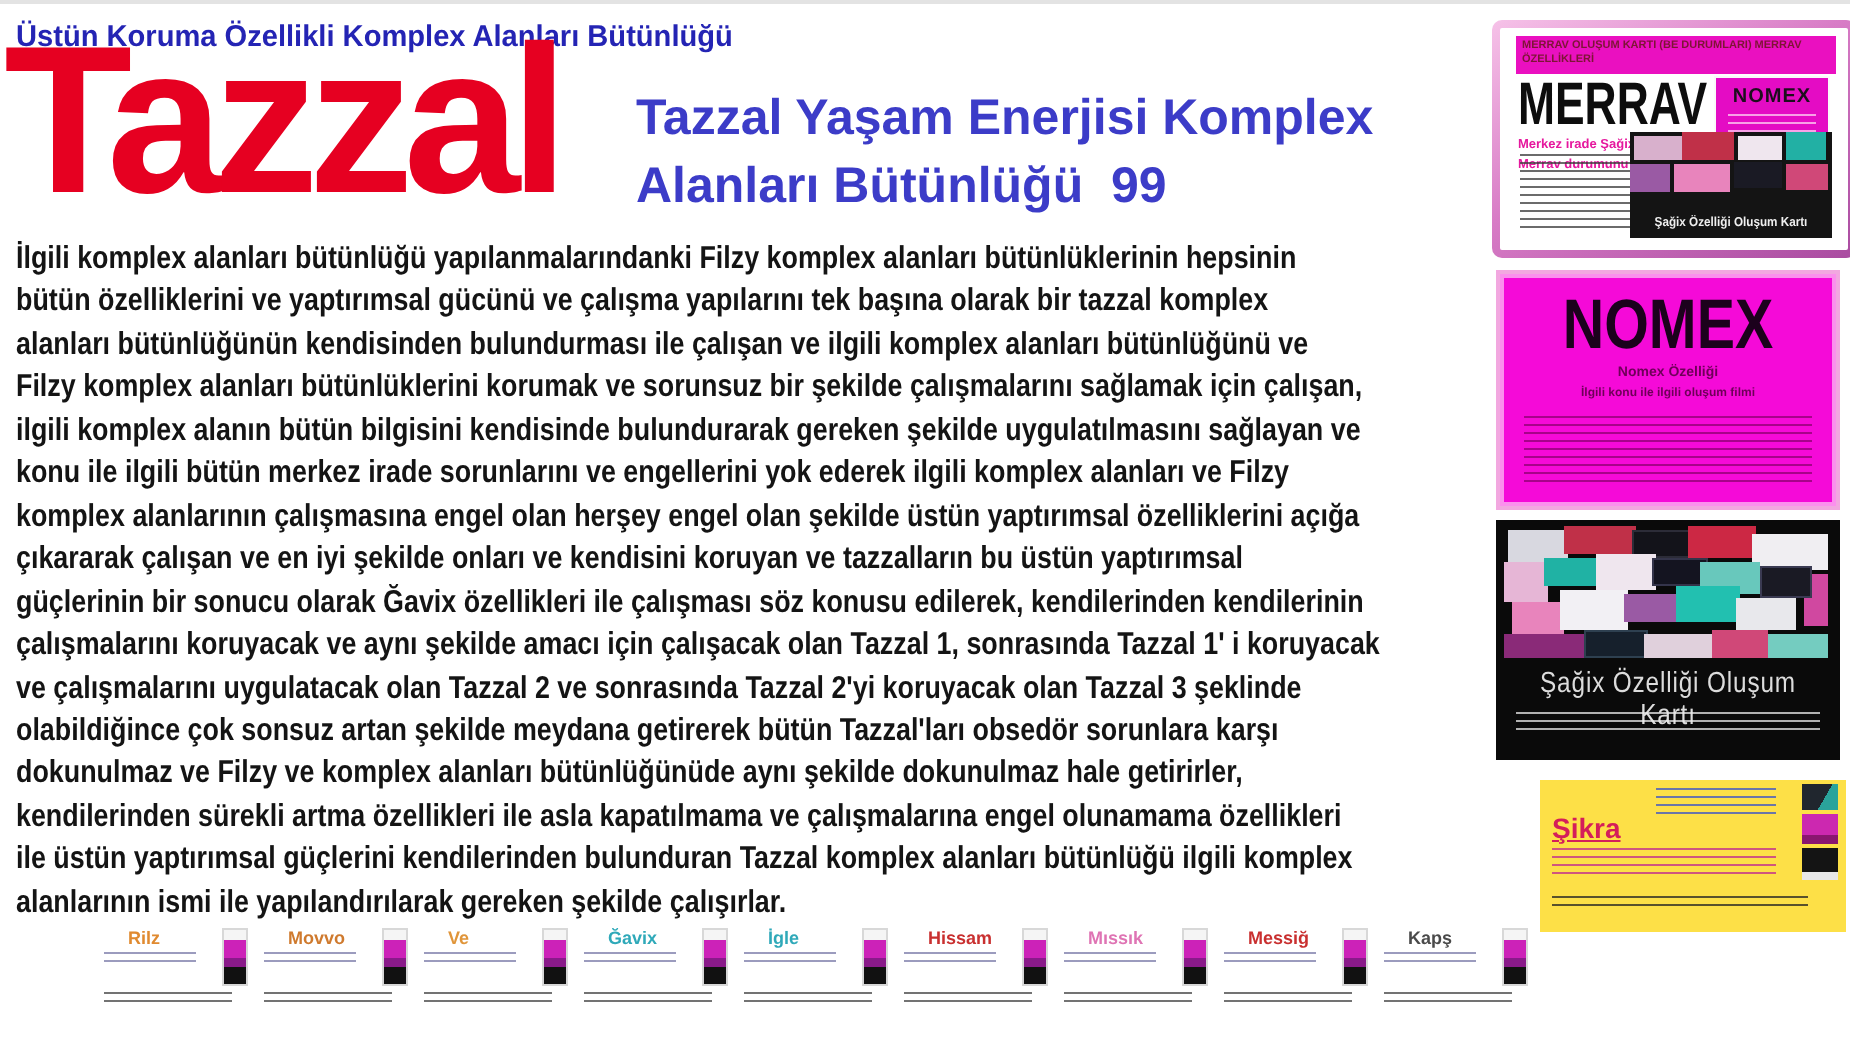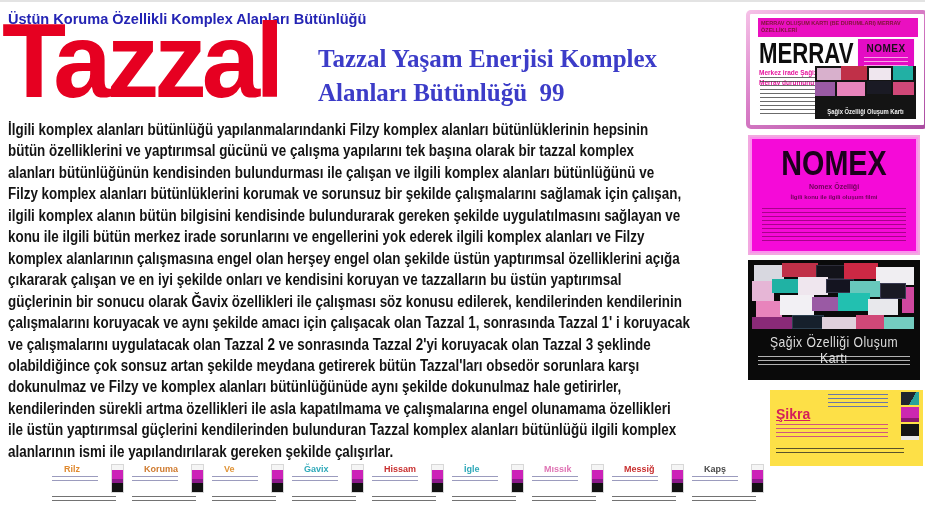--- a/index.html
+++ b/index.html
@@ -6,21 +6,21 @@
   body{width:925px;height:527px;background:#ffffff;position:relative;overflow:hidden;
        font-family:"Liberation Sans", sans-serif;}
   .page{position:absolute;inset:0;background:#fff;border-top:2px solid #e3e3e3;}
 
   
   .kicker{position:absolute;left:8px;top:8px;font-size:15px;font-weight:bold;
           color:var(--header-blue);white-space:nowrap;transform:scaleX(.97);transform-origin:0 0;}
   .brand{position:absolute;left:2px;top:4px;font-size:105px;line-height:1.05;font-weight:bold;
          color:var(--logo-red);letter-spacing:-5px;white-space:nowrap;}
   .doc-title{position:absolute;left:318px;top:40px;font-size:25px;line-height:34px;
-             font-weight:bold;color:var(--title-blue);white-space:pre;font-family:Liberation Serif, serif;}
+             font-weight:bold;color:var(--title-blue);white-space:pre;}
 
   
   .body{position:absolute;left:8px;top:117px;width:742px;}
   .body-line{font-size:15.8px;line-height:21.45px;font-weight:bold;color:var(--body-ink);
              white-space:pre;transform:scaleX(.85);transform-origin:0 0;}
 
   
   .microtext{background-image:repeating-linear-gradient(to bottom, currentColor 0 1px, transparent 1px 4px);
              opacity:.75;}
 
@@ -189,21 +189,21 @@
           <span class="logo-label" style="color: rgb(224, 138, 48);">Rilz</span>
           <div class="logo-lines microtext"></div>
         </div>
         <div class="logo-thumb"></div>
       </div>
       <div class="logo-under microtext"></div>
     </div>
       <div class="logo-item">
       <div class="logo-main">
         <div>
-          <span class="logo-label" style="color: rgb(207, 122, 46);">Koruma</span>
+          <span class="logo-label" style="color: rgb(207, 122, 46);">Movvo</span>
           <div class="logo-lines microtext"></div>
         </div>
         <div class="logo-thumb"></div>
       </div>
       <div class="logo-under microtext"></div>
     </div>
       <div class="logo-item">
       <div class="logo-main">
         <div>
           <span class="logo-label" style="color: rgb(224, 149, 58);">Ve</span>
@@ -219,40 +219,40 @@
           <span class="logo-label" style="color: rgb(47, 169, 185);">Ğavix</span>
           <div class="logo-lines microtext"></div>
         </div>
         <div class="logo-thumb"></div>
       </div>
       <div class="logo-under microtext"></div>
     </div>
       <div class="logo-item">
       <div class="logo-main">
         <div>
+          <span class="logo-label" style="color: rgb(47, 169, 185);">İgle</span>
+          <div class="logo-lines microtext"></div>
+        </div>
+        <div class="logo-thumb"></div>
+      </div>
+      <div class="logo-under microtext"></div>
+    </div>
+      <div class="logo-item">
+      <div class="logo-main">
+        <div>
           <span class="logo-label" style="color: rgb(201, 48, 48);">Hissam</span>
           <div class="logo-lines microtext"></div>
         </div>
         <div class="logo-thumb"></div>
       </div>
       <div class="logo-under microtext"></div>
     </div>
       <div class="logo-item">
       <div class="logo-main">
         <div>
-          <span class="logo-label" style="color: rgb(47, 169, 185);">İgle</span>
-          <div class="logo-lines microtext"></div>
-        </div>
-        <div class="logo-thumb"></div>
-      </div>
-      <div class="logo-under microtext"></div>
-    </div>
-      <div class="logo-item">
-      <div class="logo-main">
-        <div>
           <span class="logo-label" style="color: rgb(223, 116, 180);">Mıssık</span>
           <div class="logo-lines microtext"></div>
         </div>
         <div class="logo-thumb"></div>
       </div>
       <div class="logo-under microtext"></div>
     </div>
       <div class="logo-item">
       <div class="logo-main">
         <div>

